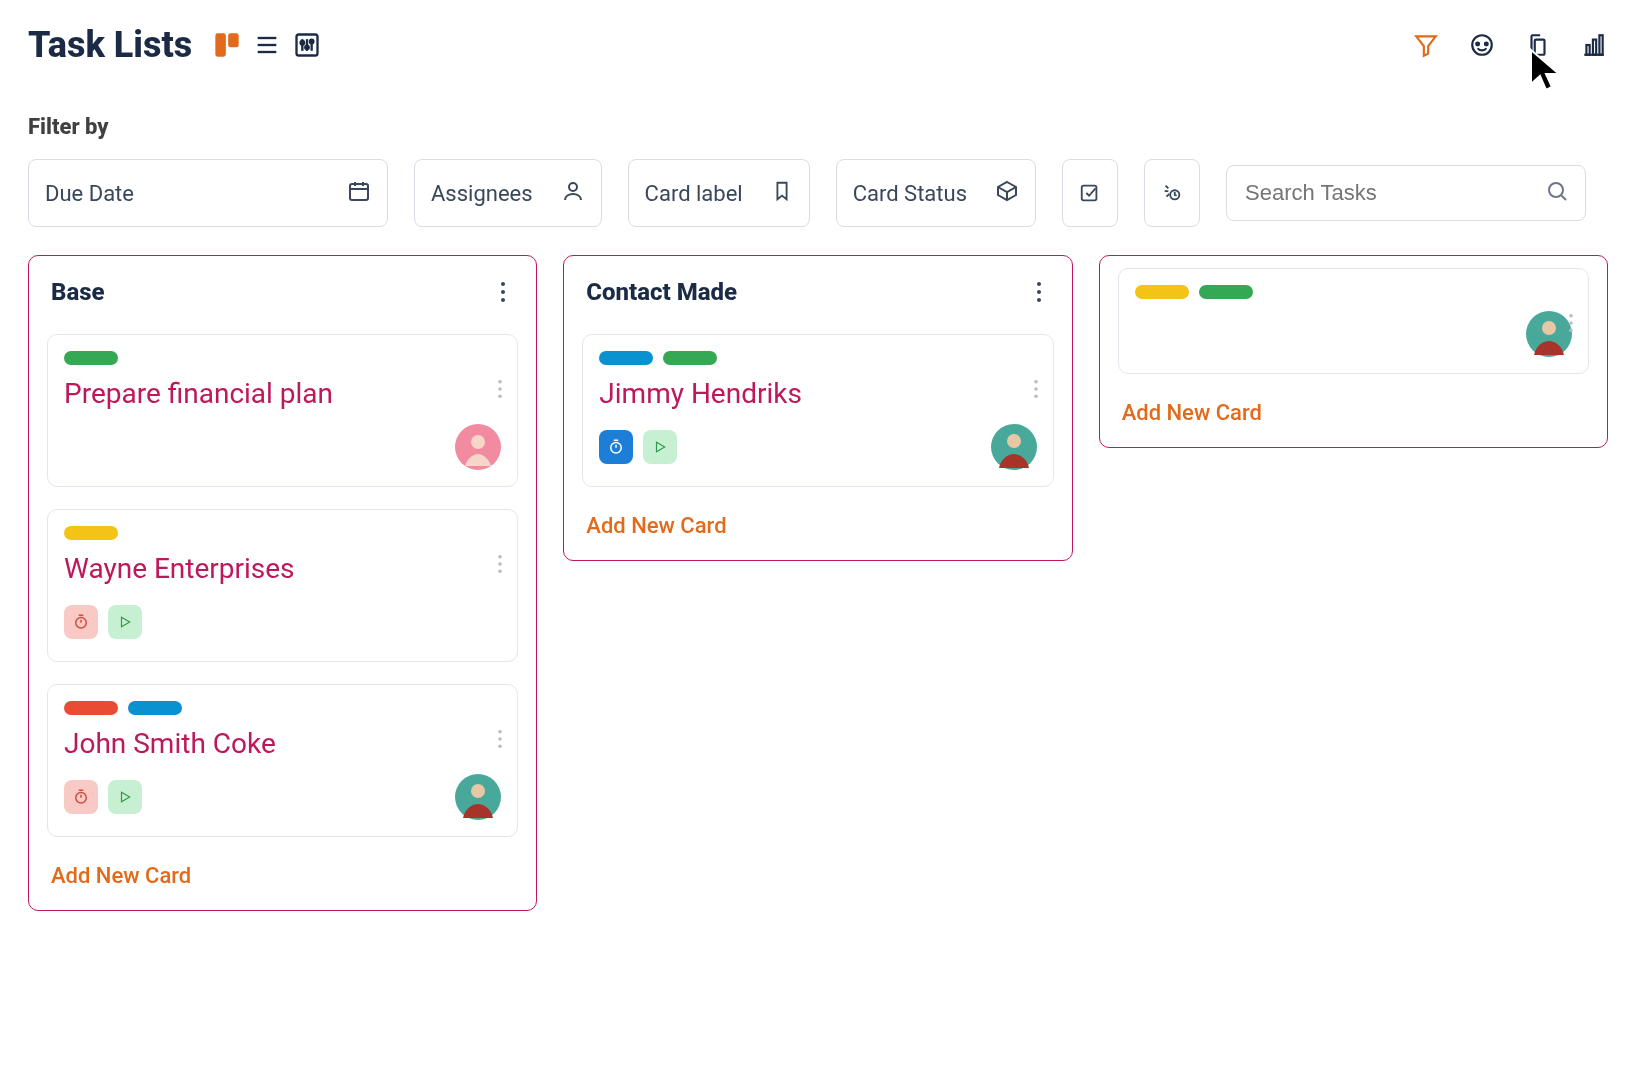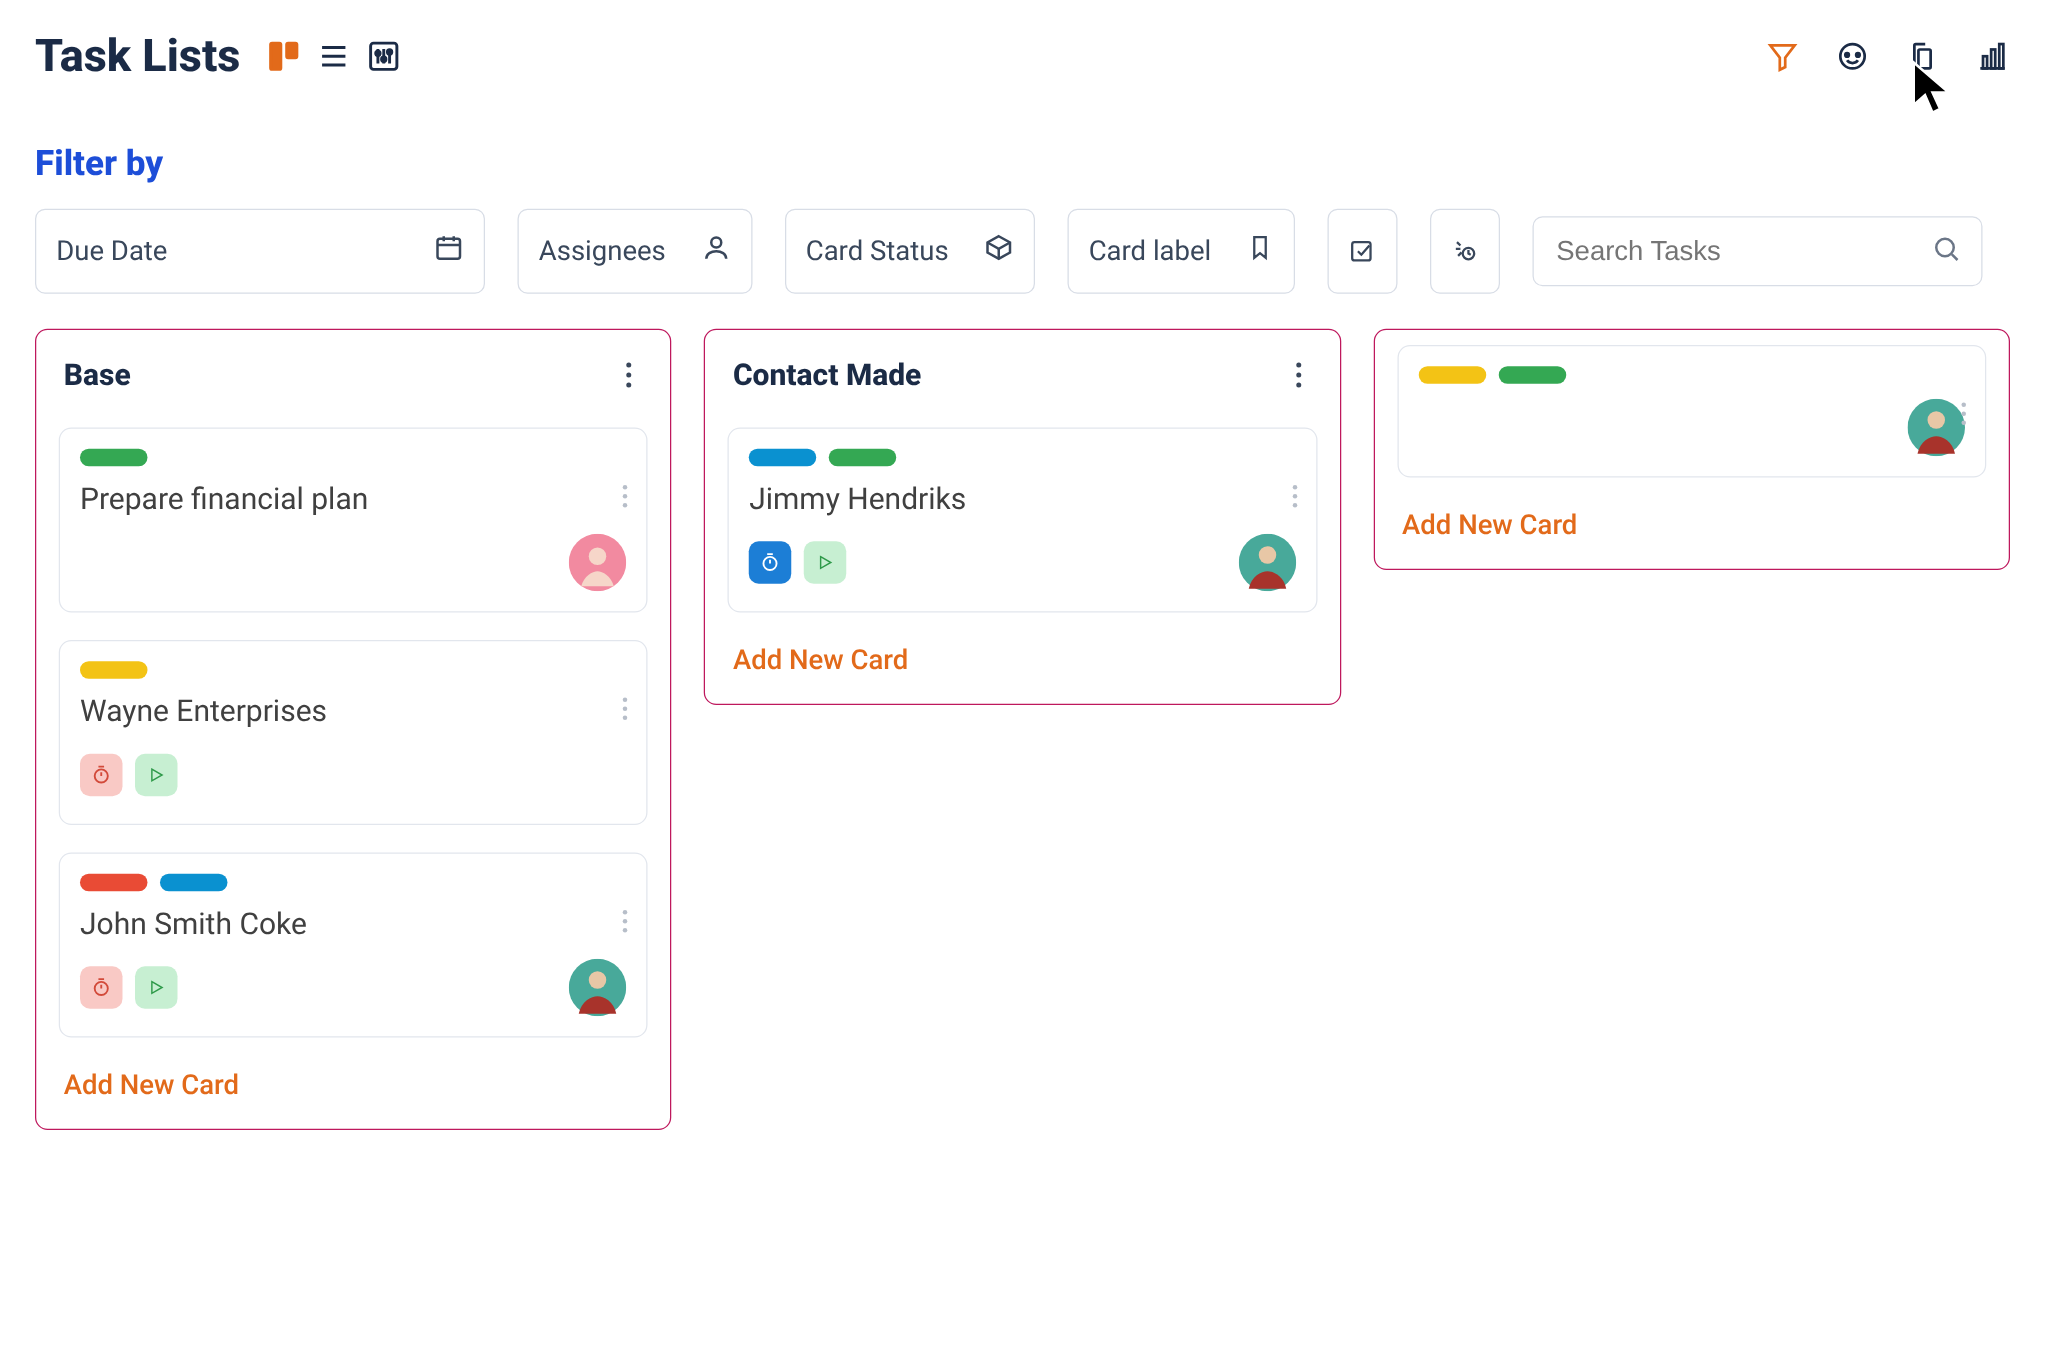--- a/index.html
+++ b/index.html
@@ -34,23 +34,23 @@
   .top-actions .ta {
     width: 28px; height: 28px;
     display: flex; align-items: center; justify-content: center;
     cursor: pointer;
     color: #1b2b46;
   }
   .top-actions .ta.accent svg { stroke: #e26a1a; }
 
   .filter-section { margin-top: 48px; }
   .filter-label {
-    font-size: 28px;
+    font-size: 22px;
     font-weight: 800;
-    color: #1d4ed8;
+    color: #404040;
     margin-bottom: 20px;
   }
   .filter-row {
     display: flex;
     align-items: center;
     gap: 26px;
   }
   .filter-chip {
     position: relative;
     display: flex;
@@ -125,22 +125,22 @@
     border-radius: 10px;
     padding: 16px;
     background: #fff;
     position: relative;
   }
   .card-tags { display: flex; gap: 10px; margin-bottom: 12px; }
   .tag {
     width: 54px; height: 14px; border-radius: 7px;
   }
   .card-title {
-    font-size: 24px;
-    color: #404040;
+    font-size: 28px;
+    color: #be185d;
     margin-bottom: 14px;
   }
   .card-footer {
     display: flex; align-items: center; justify-content: space-between;
     margin-top: 6px;
     min-height: 46px;
   }
   .card-footer .badges { display: flex; gap: 10px; }
   .badge {
     width: 34px; height: 34px;
@@ -263,34 +263,34 @@
     <div class="filter-chip custom">
       <span class="chip-label">Assignees</span>
       <span class="chip-icon">
         <svg width="24" height="24" viewBox="0 0 24 24" fill="none" stroke="#39475b" stroke-width="2">
             <circle cx="12" cy="8" r="4"></circle>
             <path d="M4 21c0-4 4-6 8-6s8 2 8 6"></path>
           </svg>
       </span>
     </div>
     <div class="filter-chip custom">
+      <span class="chip-label">Card label</span>
+      <span class="chip-icon">
+        <svg width="22" height="22" viewBox="0 0 24 24" fill="none" stroke="#39475b" stroke-width="2">
+            <path d="M7 3h10v18l-5-4-5 4V3z"></path>
+          </svg>
+      </span>
+    </div>
+    <div class="filter-chip custom">
       <span class="chip-label">Card Status</span>
       <span class="chip-icon">
         <svg width="24" height="24" viewBox="0 0 24 24" fill="none" stroke="#39475b" stroke-width="2">
             <path d="M12 3l9 5v8l-9 5-9-5V8l9-5z"></path>
             <path d="M3 8l9 5 9-5"></path>
             <line x1="12" y1="13" x2="12" y2="21"></line>
-          </svg>
-      </span>
-    </div>
-    <div class="filter-chip custom">
-      <span class="chip-label">Card label</span>
-      <span class="chip-icon">
-        <svg width="22" height="22" viewBox="0 0 24 24" fill="none" stroke="#39475b" stroke-width="2">
-            <path d="M7 3h10v18l-5-4-5 4V3z"></path>
           </svg>
       </span>
     </div>
     <div class="filter-chip icon-only">
       <svg width="24" height="24" viewBox="0 0 24 24" fill="none" stroke="#39475b" stroke-width="2">
           <rect x="3" y="4" width="16" height="16" rx="2"></rect>
           <path d="M8 12l3 3 7-8"></path>
         </svg>
     </div>
     <div class="filter-chip icon-only">

